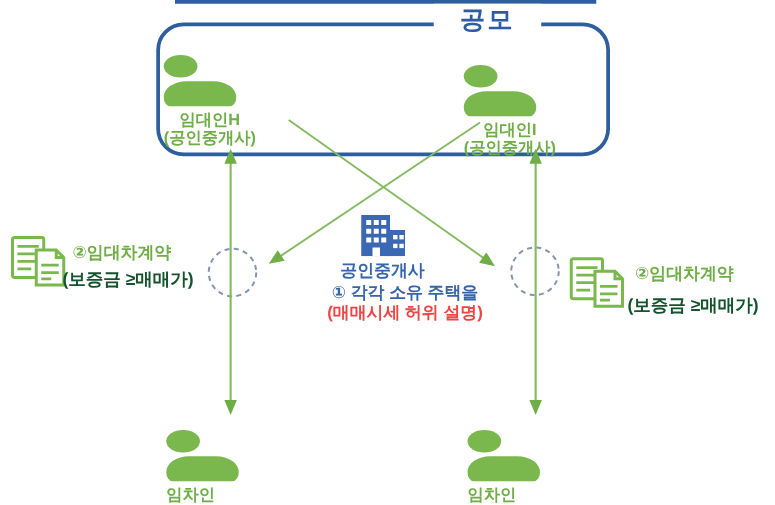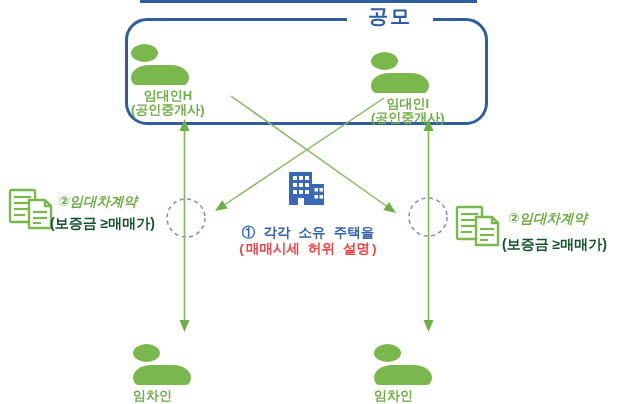--- a/index.html
+++ b/index.html
@@ -22,25 +22,25 @@
   }
   
   .actor{width:110px;display:flex;flex-direction:column;align-items:flex-start;z-index:2;}
   .p-head{width:27px;height:18px;border-radius:50%;background:#7ab84e;}
   .p-body{width:58px;height:20px;margin-top:3px;background:#7ab84e;
     border-radius:50% 50% 8px 8px / 100% 100% 12px 12px;}
   .actor-label{margin-top:4px;text-align:center;font-size:13px;font-weight:bold;color:#6fae46;line-height:14px;white-space:nowrap;}
   
   .broker{left:226px;top:172px;width:160px;display:flex;flex-direction:column;align-items:center;z-index:2;}
   .broker-label{margin-top:3px;font-size:13.5px;font-weight:bold;color:#3465ad;white-space:nowrap;}
-  .note{left:213px;top:226px;width:190px;text-align:center;z-index:2;font-family:Liberation Mono, monospace;}
+  .note{left:229px;top:226px;width:190px;text-align:center;z-index:2;}
   .note-line{font-size:13.5px;font-weight:bold;color:#3465ad;line-height:16px;white-space:nowrap;}
   .note-warn{font-size:13.5px;font-weight:bold;color:#ef4444;line-height:16px;white-space:nowrap;}
   
-  .contract-label{font-size:13.5px;font-weight:bold;color:#6fae46;white-space:nowrap;z-index:2;font-style:italic;}
+  .contract-label{font-size:13.5px;font-weight:bold;color:#6fae46;white-space:nowrap;z-index:2;}
   .contract-cond{font-size:14px;font-weight:bold;color:#14532d;white-space:nowrap;z-index:2;}
   .overlay{left:0;top:0;width:620px;height:404px;pointer-events:none;z-index:4;}
   svg{display:block;}
 </style>
 </head>
 <body>
 
 <div class="canvas">
 
   <div class="abs top-line"></div>
@@ -80,20 +80,21 @@
         <rect x="7" y="18" width="4" height="4"></rect>
           <rect x="13" y="18" width="4" height="4"></rect>
           <rect x="19" y="18" width="4" height="4"></rect>
         <rect x="12" y="26" width="6" height="7"></rect>
         <rect x="28.5" y="16" width="3.5" height="3.5"></rect>
           <rect x="33.5" y="16" width="3.5" height="3.5"></rect>
         <rect x="28.5" y="23" width="3.5" height="3.5"></rect>
           <rect x="33.5" y="23" width="3.5" height="3.5"></rect>
       </g>
     </svg>
+    <div class="broker-label">공인중개사</div>
   </div>
   <div class="abs note">
     <div class="note-line">① 각각 소유 주택을</div>
     <div class="note-warn">(매매시세 허위 설명)</div>
   </div>
 
   <svg class="abs" style="left:8px;top:188px;" width="48" height="42" viewBox="0 0 48 42">
     <g fill="#ffffff" stroke="#7ab84e" stroke-width="2.4">
       <rect x="2" y="2" width="25" height="32" rx="1.5"></rect>
     </g>

